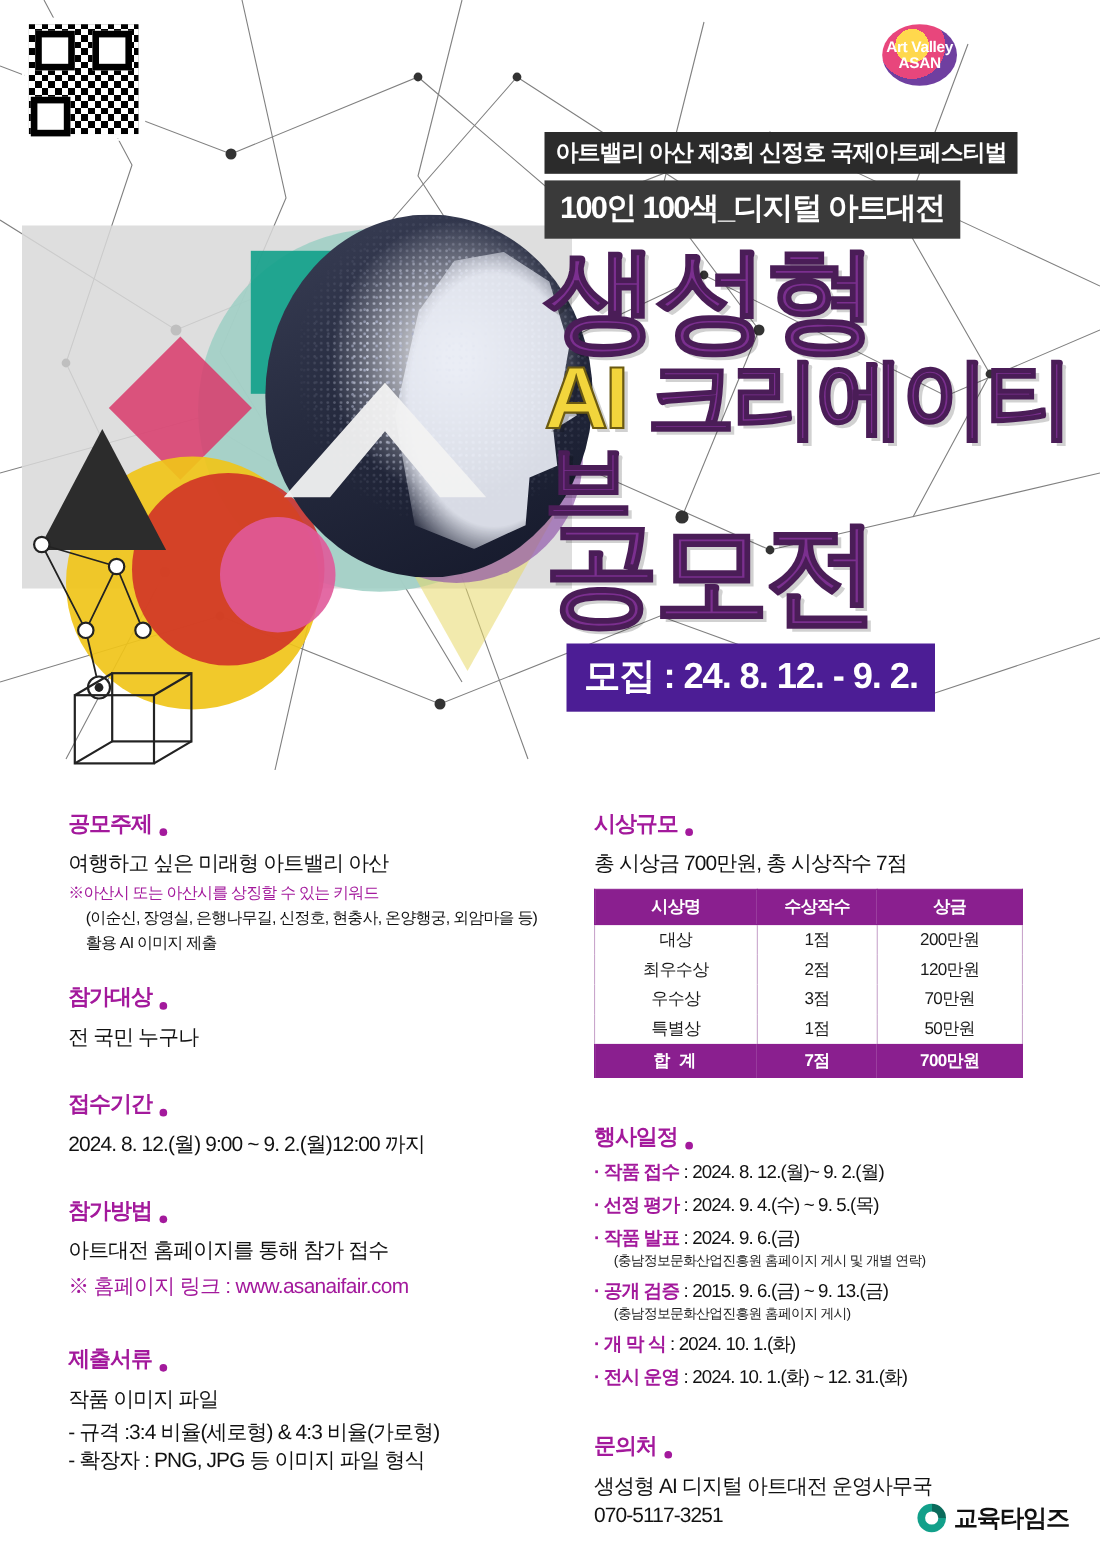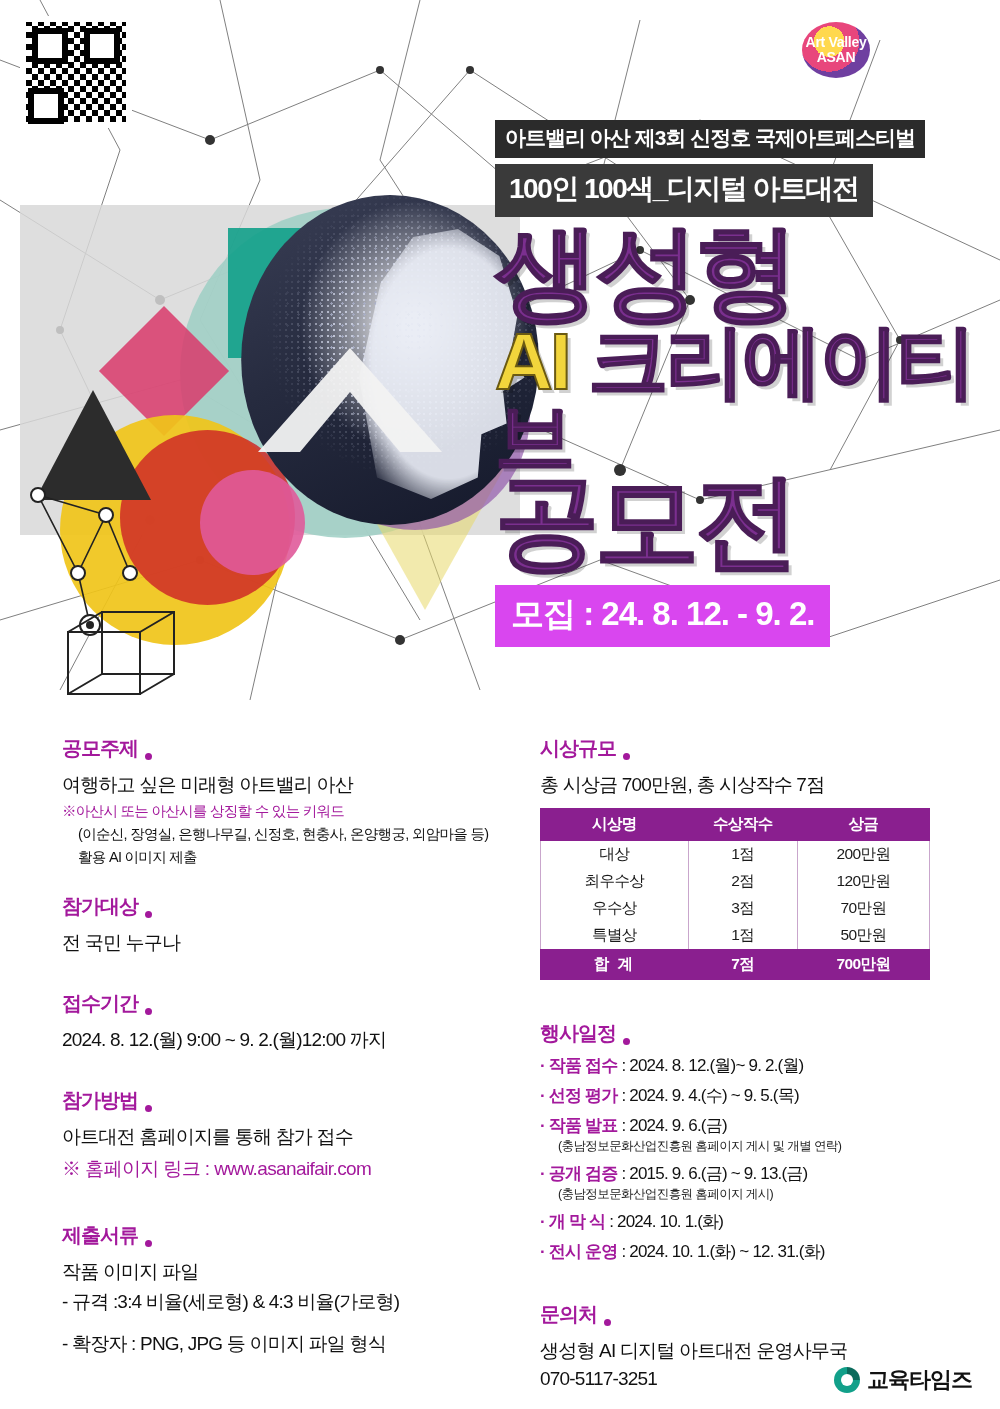--- a/index.html
+++ b/index.html
@@ -118,22 +118,22 @@
     font-weight:bold;letter-spacing:-4px;line-height:.95;
     color:#7b2f8f;
     -webkit-text-stroke:2px #4a1d57;
     text-shadow:4px 4px 0 rgba(0,0,0,.18);
   }
   #big1{font-size:104px;margin-top:6px;}
   #big2{font-size:80px;margin-top:2px;letter-spacing:-3px;}
   #big2 .ai{color:#f2d53c;-webkit-text-stroke:2px #6b5a12;}
   #big3{font-size:104px;margin-top:-4px;}
   #date-bar{
-    display:inline-block;background:#d946ef;color:#fff;font-weight:bold;
-    font-size:33px;letter-spacing:-1px;padding:7px 16px 10px;margin-top:14px;white-space:nowrap;
+    display:inline-block;background:#4c1d95;color:#fff;font-weight:bold;
+    font-size:33px;letter-spacing:-1px;padding:7px 16px 10px;margin-top:14px;white-space:nowrap;margin-left:20px;
   }
 
   
   #info{position:absolute;left:0;top:735px;width:1000px;height:674px;}
   .col{position:absolute;top:0;}
   #col-left{left:62px;width:450px;}
   #col-right{left:540px;width:420px;}
 
   .sec{margin-bottom:26px;position:relative;}
   .sec-h{
@@ -314,21 +314,21 @@
     <div class="sec" style="margin-top:34px">
       <span class="sec-h">참가방법</span>
       <div class="body-line">아트대전 홈페이지를 통해 참가 접수</div>
       <div class="note-pink link">※ 홈페이지 링크 : www.asanaifair.com</div>
     </div>
 
     <div class="sec" style="margin-top:40px">
       <span class="sec-h">제출서류</span>
       <div class="body-line">작품 이미지 파일</div>
       <div class="body-line" style="margin-top:4px">- 규격 :3:4 비율(세로형) &amp; 4:3 비율(가로형)</div>
-      <div class="body-line" style="margin-top:16px">- 확장자 : PNG, JPG 등 이미지 파일 형식</div>
+      <div class="body-line" style="margin-top:0">- 확장자 : PNG, JPG 등 이미지 파일 형식</div>
     </div>
   </div>
 
   <div class="col" id="col-right">
 
     <div class="sec">
       <span class="sec-h">시상규모</span>
       <div class="body-line">총 시상금 700만원, 총 시상작수 7점</div>
       <table class="awards">
         <thead>

